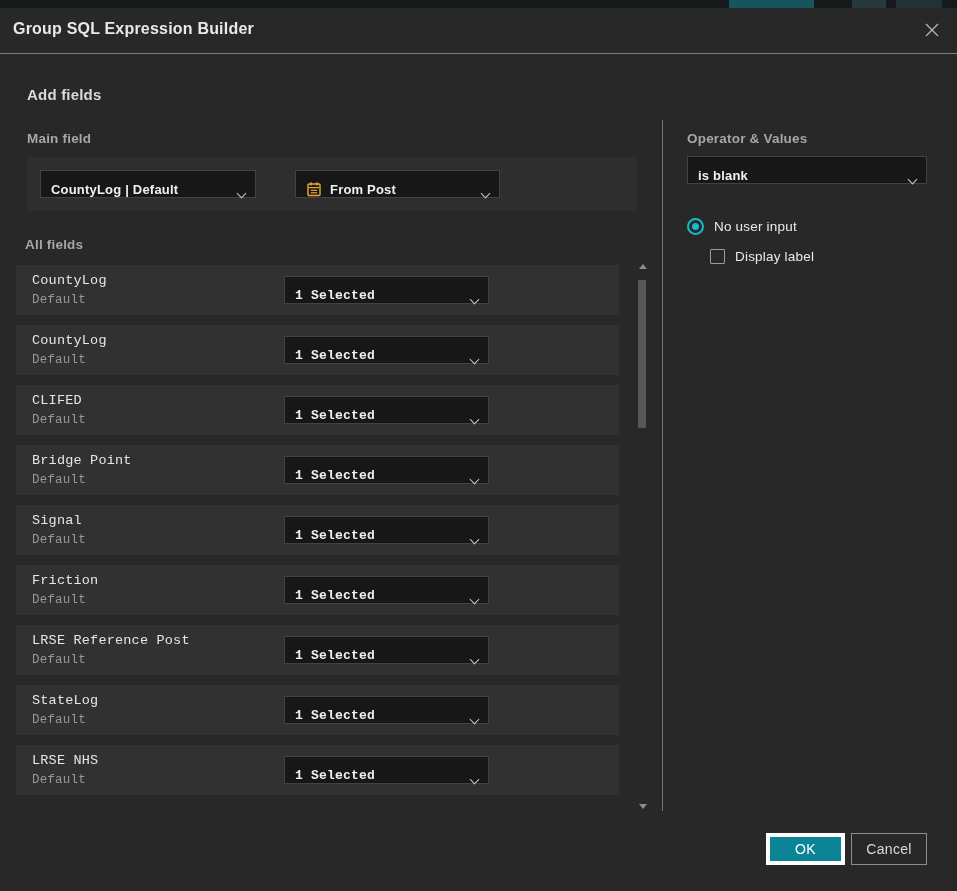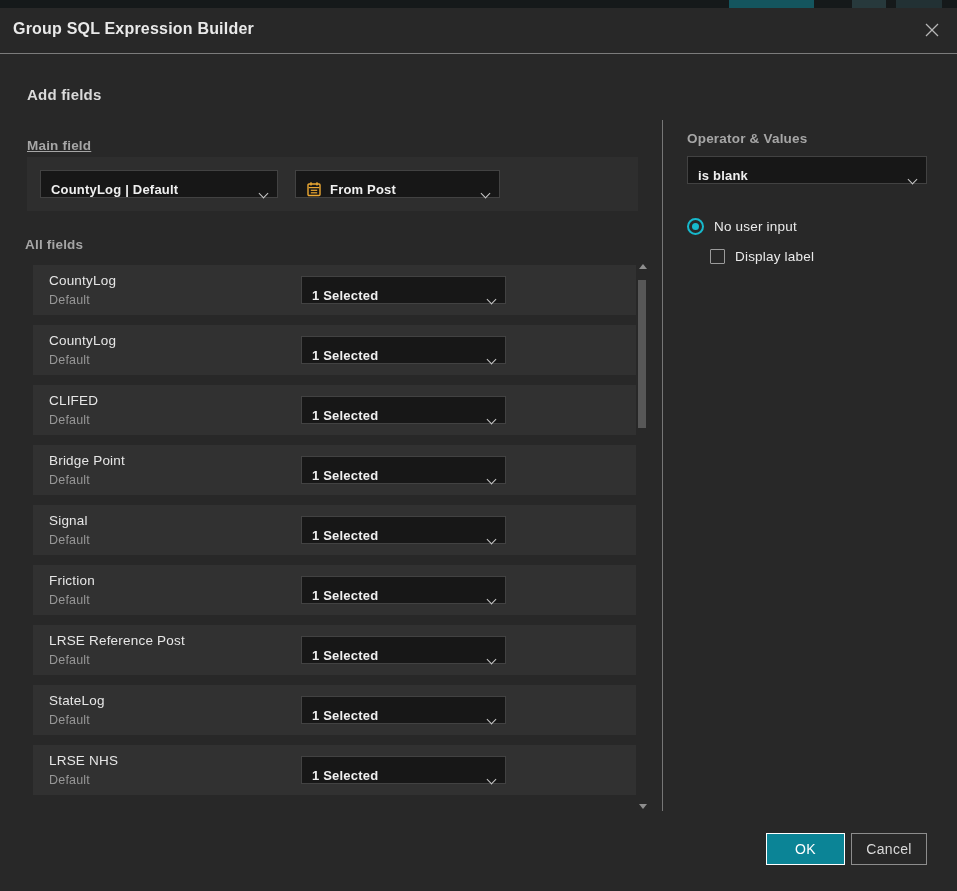--- a/index.html
+++ b/index.html
@@ -16,38 +16,38 @@
   .dialog { position:absolute; top:8px; left:0; width:957px; height:883px; background:#282828; }
 
   .titlebar { position:absolute; top:0; left:0; width:957px; height:46px; }
   .title { position:absolute; left:13px; top:12px; font-size:16px; font-weight:700; color:#e9e9e9; letter-spacing:.2px; }
   .close-btn { position:absolute; right:14px; top:11px; width:22px; height:22px; cursor:pointer;
                display:flex; align-items:center; justify-content:center; }
   .sep-h { position:absolute; top:45px; left:0; width:957px; height:1px; background:#7c7c7c; }
 
   .heading { position:absolute; left:27px; top:78px; font-size:15px; font-weight:700; color:#dadada; letter-spacing:.2px; }
   .sub-label { position:absolute; font-size:13.5px; font-weight:700; color:#a6a6a6; letter-spacing:.2px; }
-  .lbl-mainfield { left:27px; top:130px;text-decoration:underline; }
+  .lbl-mainfield { left:27px; top:123px; }
   .lbl-allfields { left:25px; top:229px; }
   .lbl-operator  { left:687px; top:123px; }
 
   .main-panel { position:absolute; left:27px; top:149px; width:611px; height:54px; background:#2e2e2e; }
 
   .select { background:#171717; border:1px solid #424242; display:flex; align-items:flex-end;
             padding:0 10px; cursor:pointer; }
   .select .val { font-size:13px; font-weight:600; color:#f0f0f0; letter-spacing:.2px; white-space:nowrap;
                  overflow:hidden; flex:1; }
   .chev { width:7px; height:7px; border-right:1.6px solid #c9c9c9; border-bottom:1.6px solid #c9c9c9;
           transform:rotate(45deg); margin-left:8px; margin-top:-3px; flex:none; }
 
-  .sel-layer { position:absolute; left:13px; top:13px; width:238px; height:28px; }
+  .sel-layer { position:absolute; left:13px; top:13px; width:216px; height:28px; }
   .sel-field { position:absolute; left:268px; top:13px; width:205px; height:28px; }
   .cal-icon { width:16px; height:16px; margin-right:8px; flex:none; }
 
-  .list { position:absolute; left:33px; top:257px; width:603px; }
+  .list { position:absolute; left:16px; top:257px; width:603px;font-family:Liberation Mono, monospace; }
   .field-row { position:relative; width:603px; height:50px; background:#313131; margin-bottom:10px; }
   .field-name { position:absolute; left:16px; top:8px; font-size:13.5px; color:#e6e6e6; letter-spacing:.2px; }
   .field-sub  { position:absolute; left:16px; top:28px; font-size:12.5px; color:#979797; letter-spacing:.2px; }
   .sel-values { position:absolute; left:268px; top:11px; width:205px; height:28px; }
 
   
   .scrollbar { position:absolute; left:637px; top:250px; width:12px; height:553px; }
   .scroll-up { position:absolute; left:2px; top:6px; width:0; height:0;
                border-left:4px solid transparent; border-right:4px solid transparent;
                border-bottom:5px solid #8e8e8e; cursor:pointer; }
@@ -67,21 +67,21 @@
   .radio-dot { width:7px; height:7px; border-radius:50%; background:#17b9cc; }
   .radio-row .txt { margin-left:10px; font-size:13.5px; color:#eaeaea; letter-spacing:.2px; }
 
   .check-row { position:absolute; left:710px; top:241px; display:flex; align-items:flex-end; cursor:pointer; }
   .checkbox { width:15px; height:15px; border:1.5px solid #9b9b9b; background:transparent; flex:none; border-radius:1px; }
   .check-row .txt { margin-left:10px; font-size:13.5px; color:#eaeaea; letter-spacing:.2px; }
 
   
   .btn { position:absolute; top:825px; height:32px; display:flex; align-items:center; justify-content:center;
          font-size:14px; letter-spacing:.3px; cursor:pointer; }
-  .btn-ok { left:766px; width:79px; background:#0b8496; color:#ffffff; border:1px solid #ffffff; }
+  .btn-ok { left:766px; width:79px; background:#0b8496; color:#ffffff; border:4px solid #ffffff; }
   .btn-cancel { left:851px; width:76px; background:transparent; color:#d9d9d9; border:1px solid #8d8d8d; }
 </style>
 </head>
 <body>
 
 <div class="stage">
 
   <div class="app-strip">
     <div class="frag" style="left:729px; width:85px; background:#14555e;"></div>
     <div class="frag" style="left:852px; width:34px; background:#27393c;"></div>

